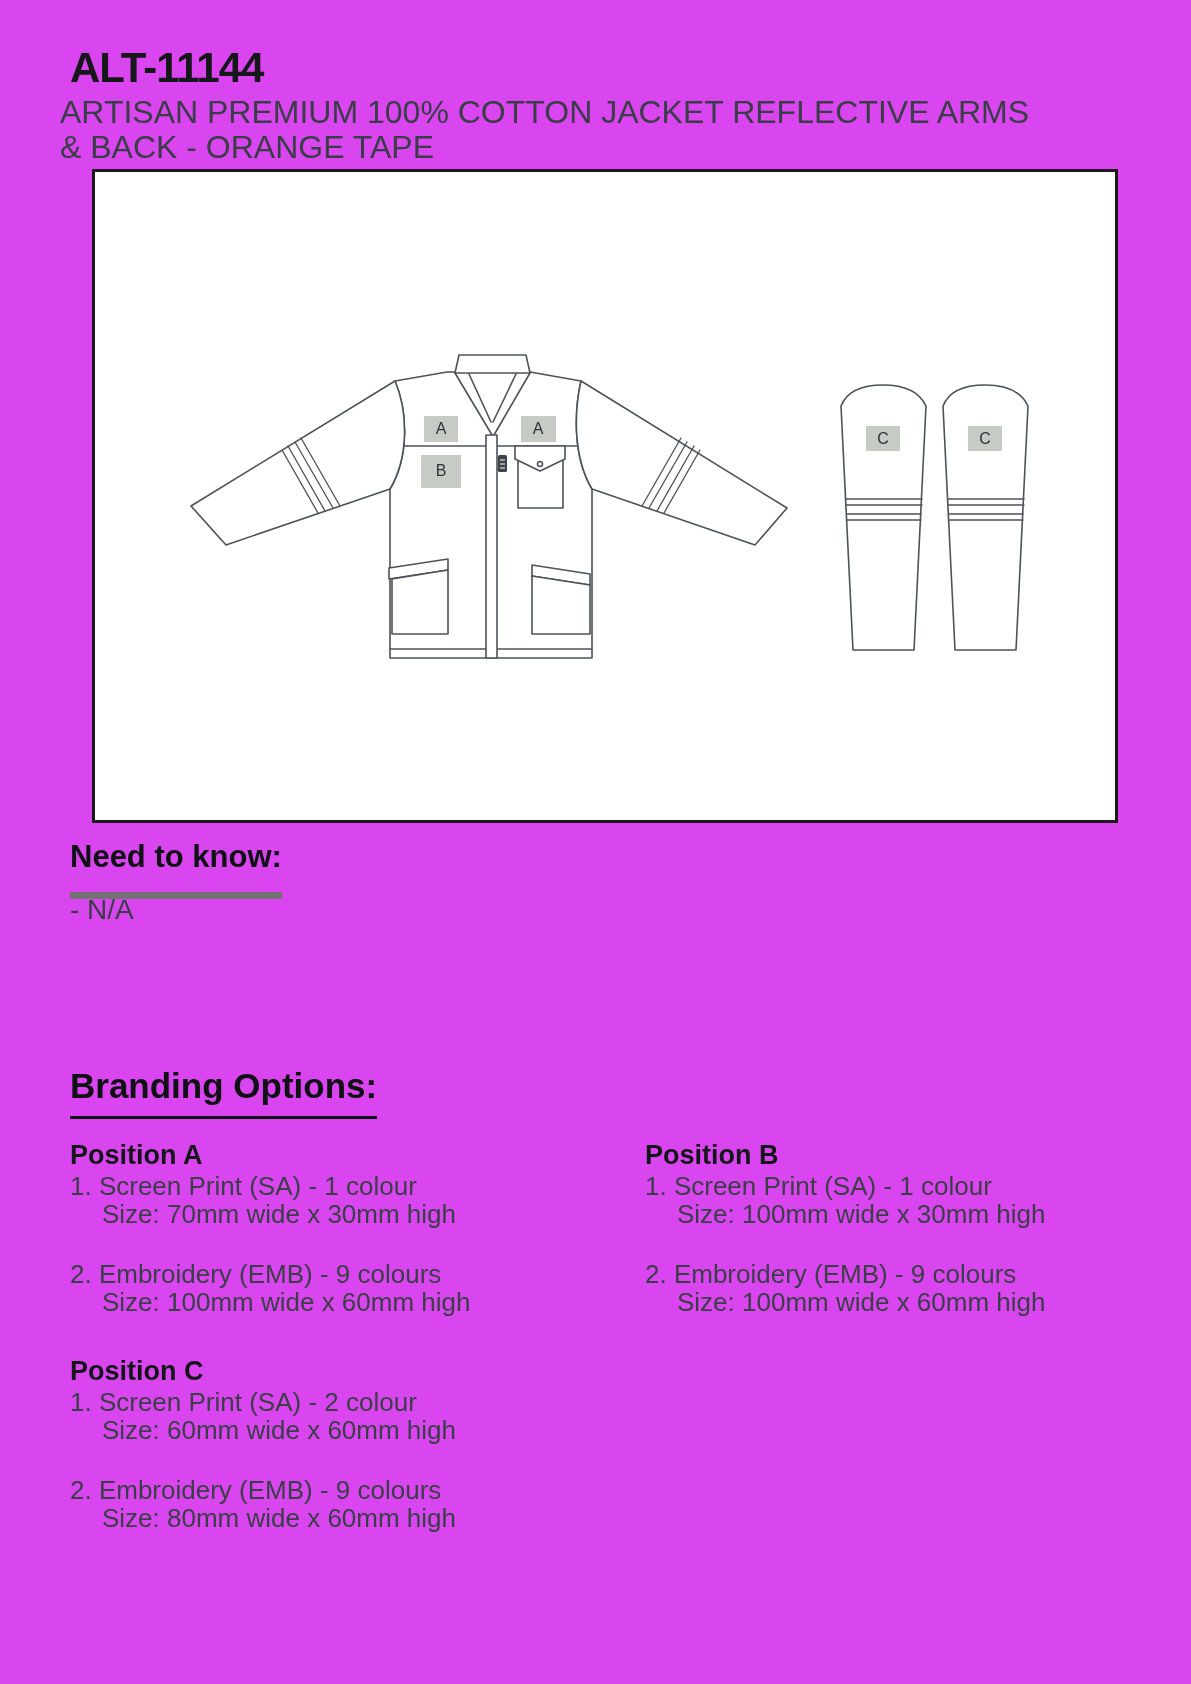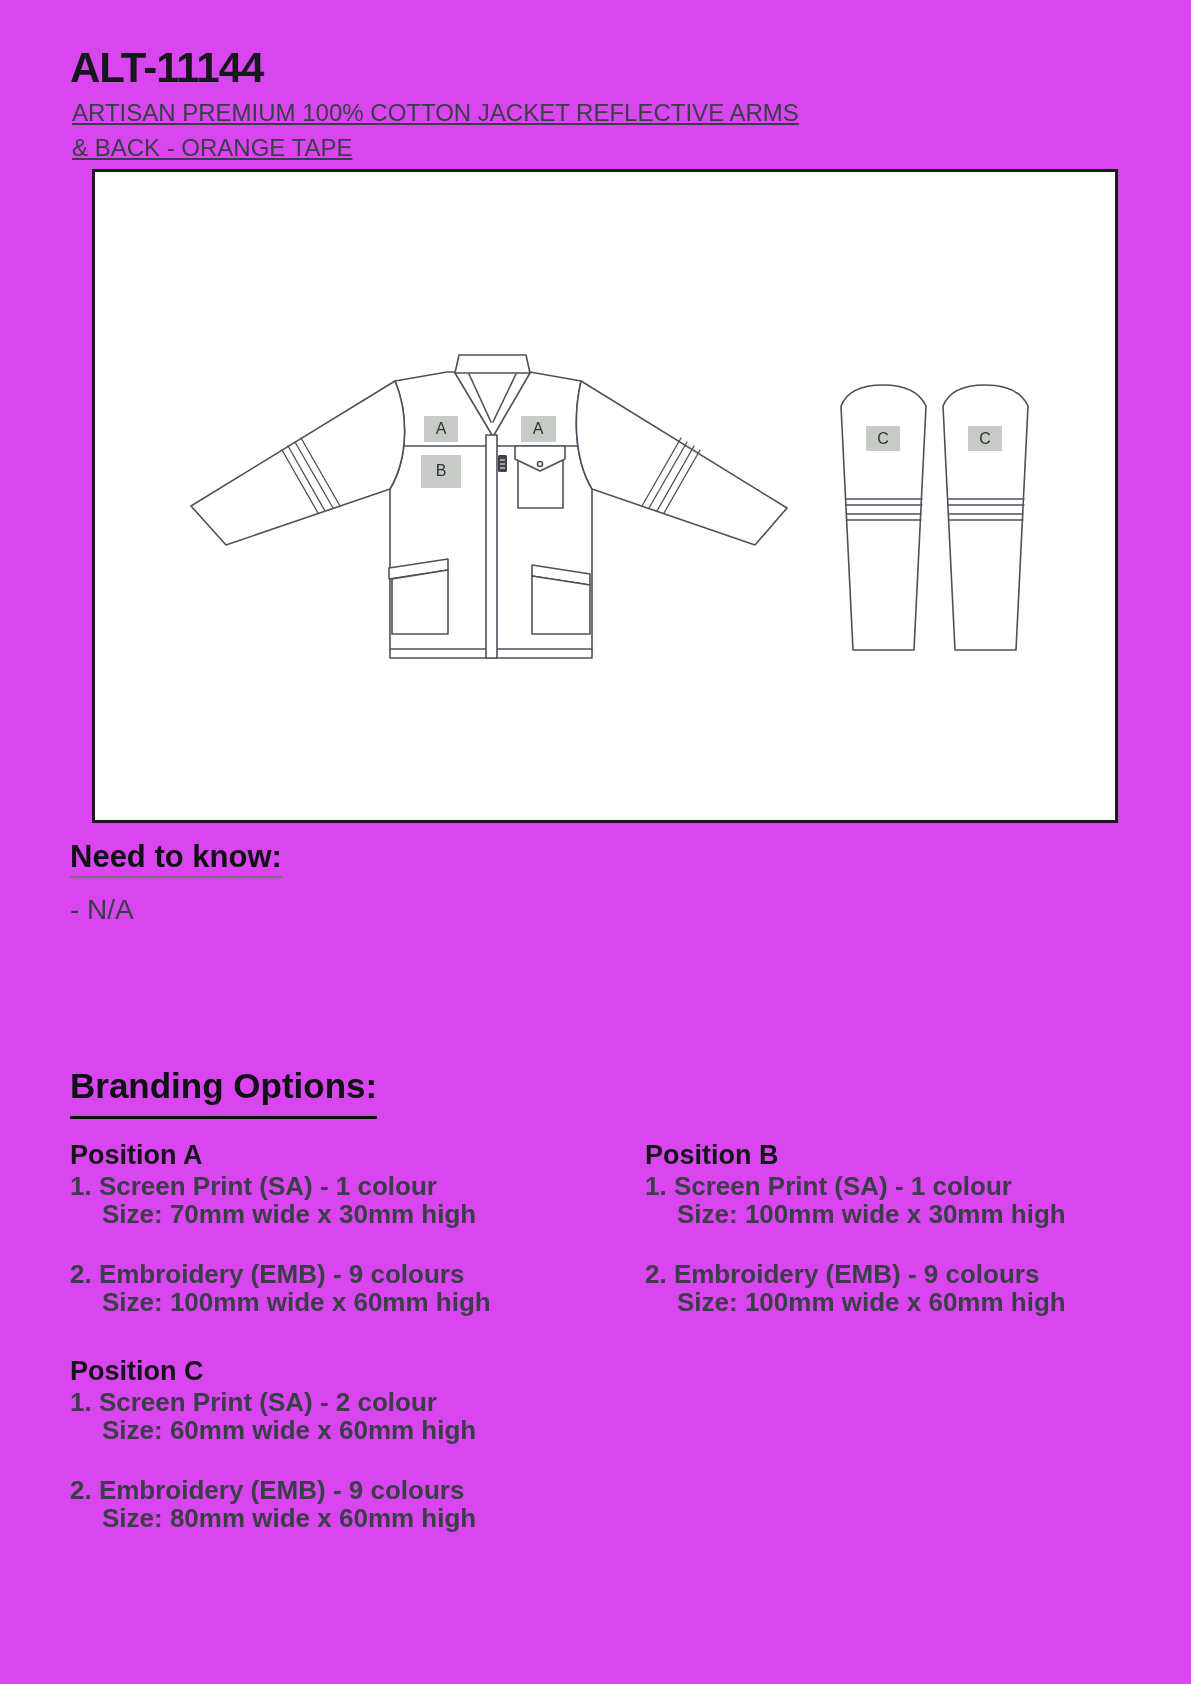--- a/index.html
+++ b/index.html
@@ -7,42 +7,42 @@
   .page {
     position:relative; width:1191px; height:1684px; background:#d946ef;
     font-family:"Liberation Sans", sans-serif; overflow:hidden;
   }
   .abs { position:absolute; }
   .title {
     left:70px; top:44px; font-size:42px; font-weight:700; color:#16171a;
     letter-spacing:-1px; white-space:nowrap;
   }
   .subtitle {
-    left:72px; top:95px; font-size:24px; font-weight:400; color:#383d46;
-    line-height:35px; white-space:nowrap;text-decoration:underline;
+    left:60px; top:95px; font-size:32px; font-weight:400; color:#383d46;
+    line-height:35px; white-space:nowrap;
   }
   .drawing-box {
     left:92px; top:169px; width:1020px; height:648px;
     border:3px solid #1a1a1a; background:#fff;
   }
   .drawing-box svg { display:block; width:1020px; height:648px; }
   .h-underline {
     font-weight:700; color:#101114; white-space:nowrap; display:inline-block;
   }
   .need-heading { left:70px; top:840px; font-size:31px; line-height:34px;
-    border-bottom:2px solid #737373; padding-bottom:2px; }
+    border-bottom:7px solid #737373; padding-bottom:18px; }
   .need-note { left:70px; top:894px; font-size:28px; color:#383d46; }
   .branding-heading { left:70px; top:1066px; font-size:35px; line-height:40px;
     border-bottom:3px solid #101114; padding-bottom:10px; }
   .pos-block { width:520px; }
   .pos-a { left:70px;  top:1140px; }
   .pos-b { left:645px; top:1140px; }
   .pos-c { left:70px;  top:1356px; }
   .pos-title { font-size:27px; font-weight:700; color:#15161a; line-height:30px; }
-  .pos-item { margin-top:2px;font-weight:bold; }
+  .pos-item { margin-top:2px; }
   .pos-item + .pos-item { margin-top:32px; }
   .pos-line { font-size:26px; color:#3a3e46; line-height:28px; white-space:nowrap; }
   .pos-size { padding-left:32px; }
   svg text.marker-letter {
     font-family:"Liberation Sans", sans-serif; font-size:16px; fill:#2e3236;
     text-anchor:middle;
   }
 </style>
 </head>
 <body>

